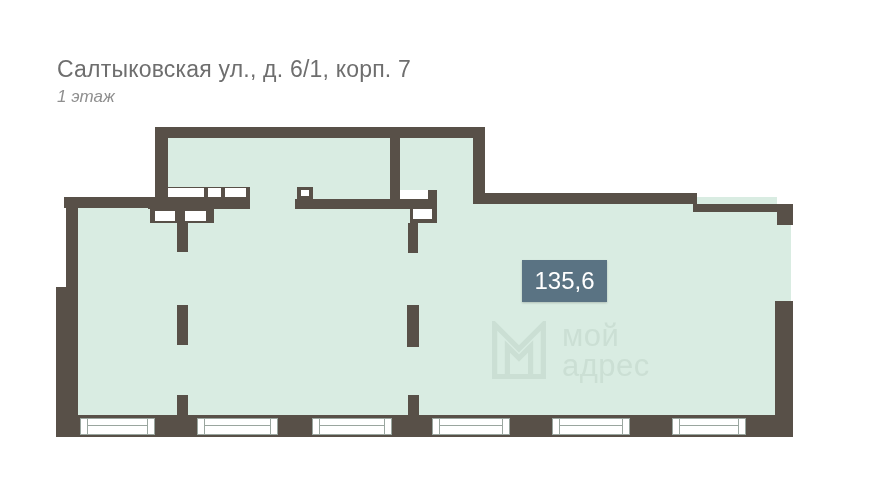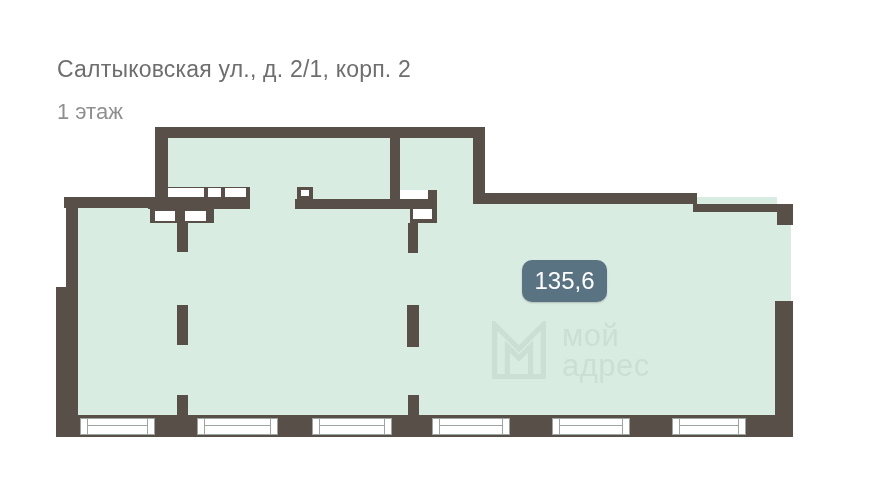--- a/index.html
+++ b/index.html
@@ -2,35 +2,35 @@
 <html><head>
 <meta charset="utf-8">
 <style>
   html,body{margin:0;padding:0;}
   body{
     width:896px;height:500px;position:relative;background:#ffffff;
     font-family:"Liberation Sans", sans-serif;overflow:hidden;
   }
   .hdr{position:absolute;left:57px;top:56px;}
   .title{font-size:23px;color:#6e6e6e;letter-spacing:.2px;}
-  .subtitle{font-size:22px;color:#8f8f8f;margin-top:16px;}
+  .subtitle{font-size:17px;color:#8f8f8f;margin-top:4px;font-style:italic;}
   .plan{position:absolute;left:0;top:0;width:896px;height:500px;}
   .f{position:absolute;background:#d9ece2;}
   .w{position:absolute;background:#585048;}
   .o{position:absolute;background:#ffffff;}
   .win{
     position:absolute;top:418px;height:17px;background:#ffffff;
     border:1px solid #9aa69f;box-sizing:border-box;
   }
   .win .hl{position:absolute;left:6px;right:6px;top:40%;height:1px;background:#9aa69f;}
   .win .vl{position:absolute;top:0;bottom:0;width:1px;background:#9aa69f;}
   .win .vl.l{left:6px;} .win .vl.r{right:6px;}
   .area-label{
     position:absolute;left:522px;top:260px;width:85px;height:42px;
-    background:#5a7383;border-radius:10px;color:#fff;font-size:24px;
+    background:#5a7383;border-radius:0;color:#fff;font-size:24px;
     display:flex;align-items:center;justify-content:center;
     box-shadow:0 1px 2px rgba(0,0,0,.2);
   }
   .unit-badge{
     position:absolute;left:813px;top:239px;width:48px;height:48px;border-radius:50%;
     background:#f4413d;color:#fff;font-size:14px;font-weight:bold;
     display:flex;align-items:center;justify-content:center;
     box-shadow:0 4px 9px rgba(0,0,0,.28);cursor:pointer;
   }
   .unit-badge::after{
@@ -40,21 +40,21 @@
   .watermark{
     position:absolute;left:490px;top:321px;display:flex;align-items:flex-start;
     color:#cbdfd4;pointer-events:none;
   }
   .wm-text{margin-left:14px;font-size:31px;line-height:30px;font-weight:500;letter-spacing:.5px;}
 </style>
 </head>
 <body>
 
 <div class="hdr">
-  <div class="title">Салтыковская ул., д. 2/1, корп. 2</div>
+  <div class="title">Салтыковская ул., д. 6/1, корп. 7</div>
   <div class="subtitle">1 этаж</div>
 </div>
 
 <div class="plan">
 
   <div class="f" style="left:168px;top:138px;width:222px;height:61px;"></div>
   <div class="f" style="left:400px;top:138px;width:73px;height:61px;"></div>
   <div class="f" style="left:78px;top:197px;width:699px;height:220px;"></div>
   <div class="f" style="left:250px;top:188px;width:45px;height:21px;"></div>
   <div class="f" style="left:775px;top:225px;width:16px;height:76px;"></div>

